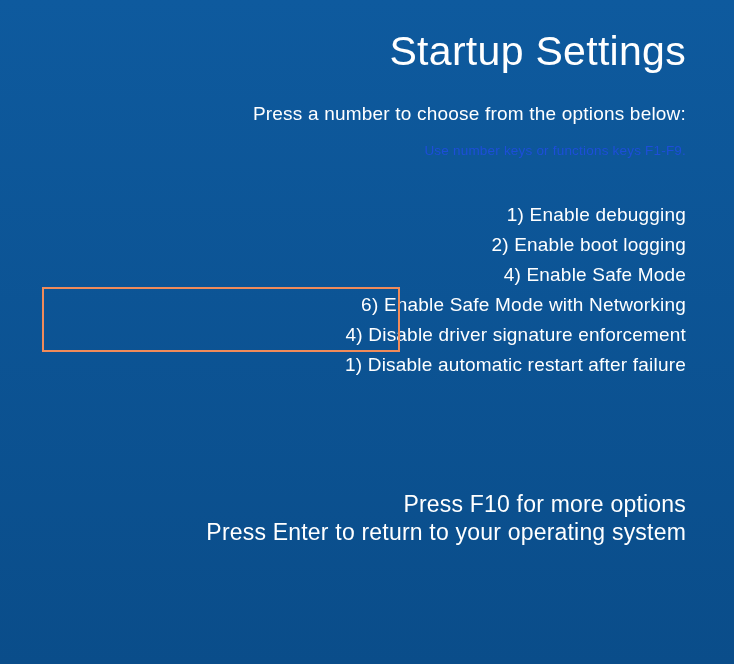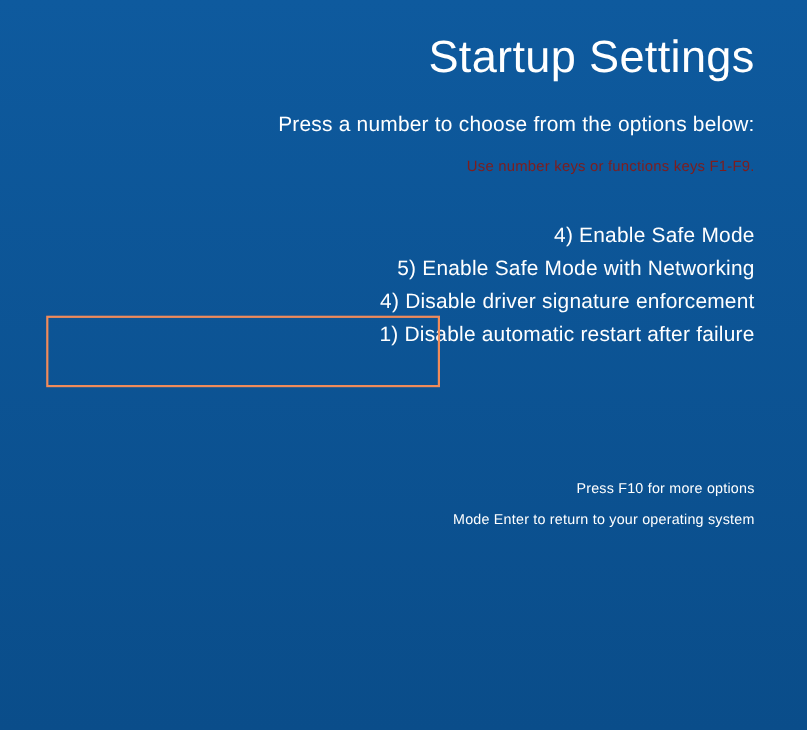--- a/index.html
+++ b/index.html
@@ -31,21 +31,21 @@
       font-size: 19px;
       font-weight: 300;
       margin-bottom: 18px;
       letter-spacing: 0.2px;
       margin-left: 16px;
     }
     .hint {
       font-size: 13.5px;
       font-weight: 400;
       margin-bottom: 42px;
-      color: #7f1d1d;
+      color: #1d4ed8;
       letter-spacing: 0.2px;
     }
     .options {
       margin-bottom: 110px;
       position: relative;
     }
     .option {
       font-size: 19px;
       font-weight: 300;
       line-height: 30px;
@@ -55,39 +55,41 @@
     .highlight-box {
       position: absolute;
       border: 2px solid #f08b5a;
       left: -6px;
       width: 358px;
       top: 87px;
       height: 65px;
       pointer-events: none;
     }
     .footer {
-      font-size: 13px;
+      font-size: 23px;
       font-weight: 300;
       line-height: 28px;
       letter-spacing: 0.2px;
     }
   </style>
 </head>
 <body>
 
 <div class="container">
   <h1 class="title">Startup Settings</h1>
   <div class="subtitle">Press a number to choose from the options below:</div>
   <div class="hint">Use number keys or functions keys F1-F9.</div>
 
   <div class="options">
+    <div class="option">1) Enable debugging</div>
+    <div class="option">2) Enable boot logging</div>
     <div class="option">4) Enable Safe Mode</div>
-    <div class="option">5) Enable Safe Mode with Networking</div>
+    <div class="option">6) Enable Safe Mode with Networking</div>
     <div class="option">4) Disable driver signature enforcement</div>
     <div class="option">1) Disable automatic restart after failure</div>
     <div class="highlight-box"></div>
   </div>
 
   <div class="footer">
     <div>Press F10 for more options</div>
-    <div>Mode Enter to return to your operating system</div>
+    <div>Press Enter to return to your operating system</div>
   </div>
 </div>
 
 </body></html>

